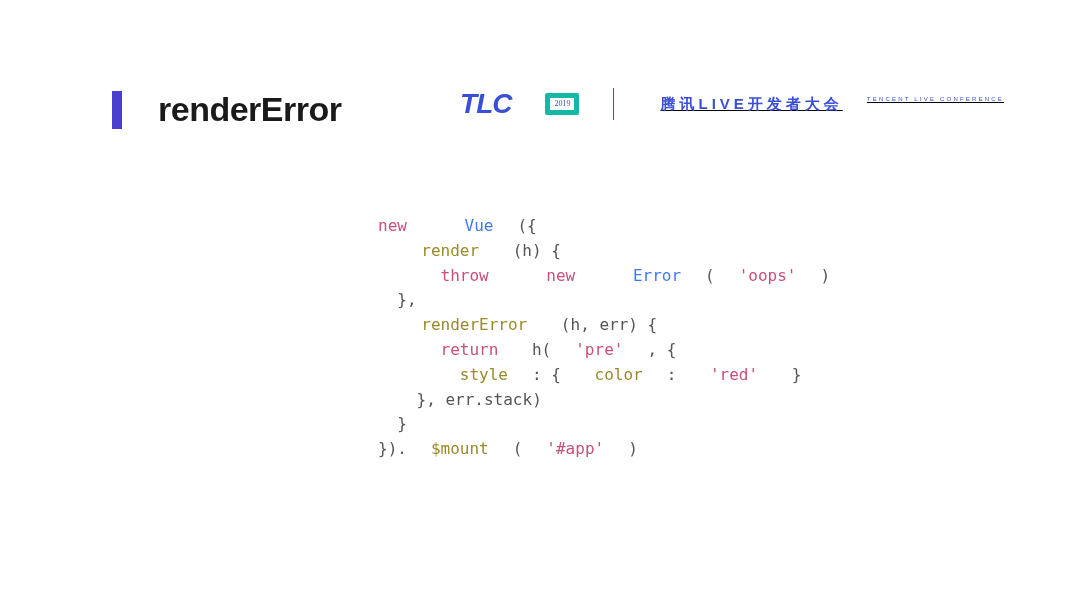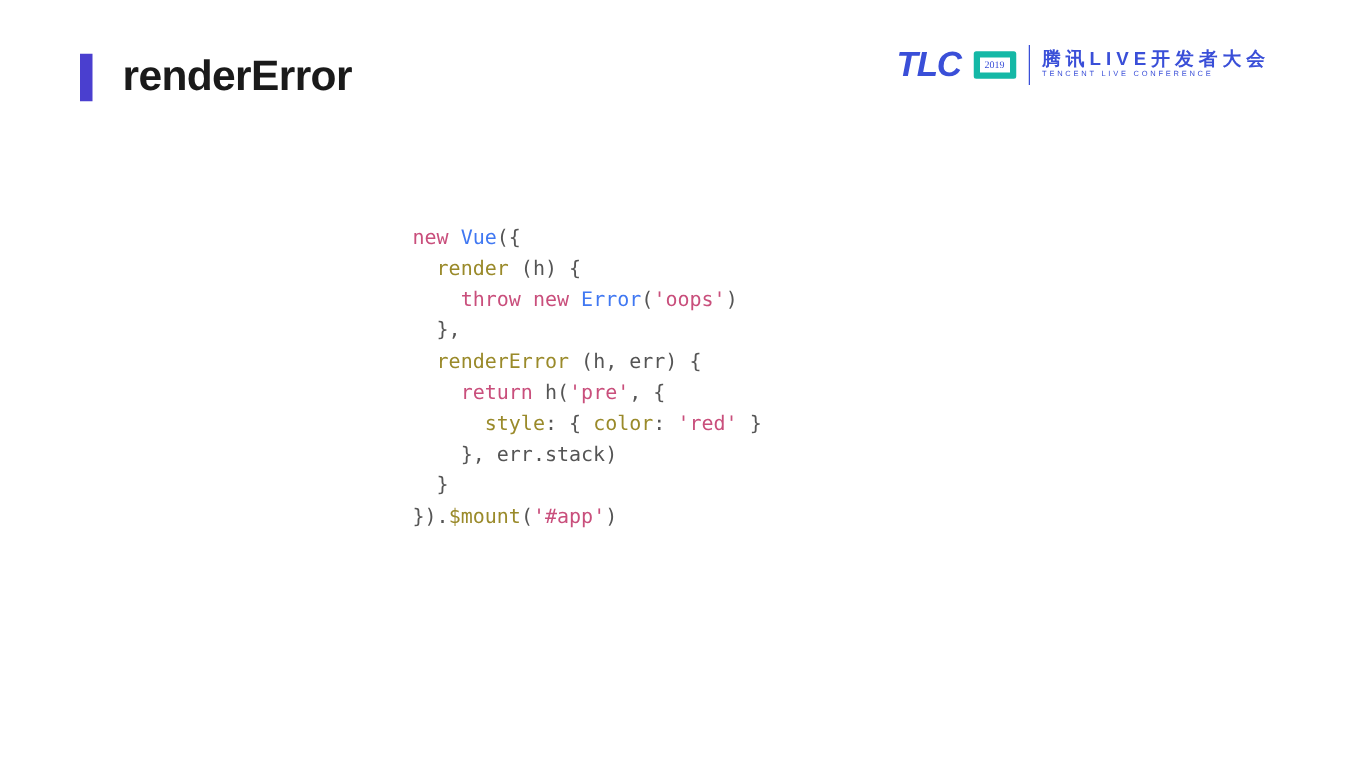--- a/index.html
+++ b/index.html
@@ -1,15 +1,15 @@
 <!DOCTYPE html>
 <html><head>
   <meta charset="utf-8">
   <style>
-    * { margin: 0; padding: 0; box-sizing: border-box; }
+    * { margin: 12px; padding: 0; box-sizing: border-box; }
     body {
       width: 1080px;
       height: 608px;
       background: #ffffff;
       font-family: "Helvetica Neue", Arial, sans-serif;
       position: relative;
       overflow: hidden;
     }
     .header {
       position: absolute;
@@ -54,22 +54,23 @@
       line-height: 1;
       font-family: Liberation Serif, serif;
     }
     .logo-divider {
       width: 1px;
       height: 32px;
       background: #3a4fd8;
     }
     .logo-cn {
       display: flex;
-      flex-direction: column;
+      flex-direction: row;
       line-height: 1.1;
+      text-decoration: underline;
     }
     .logo-cn-main {
       font-size: 15px;
       font-weight: 700;
       color: #3a4fd8;
       letter-spacing: 4px;
     }
     .logo-cn-sub {
       font-size: 6px;
       color: #3a4fd8;

